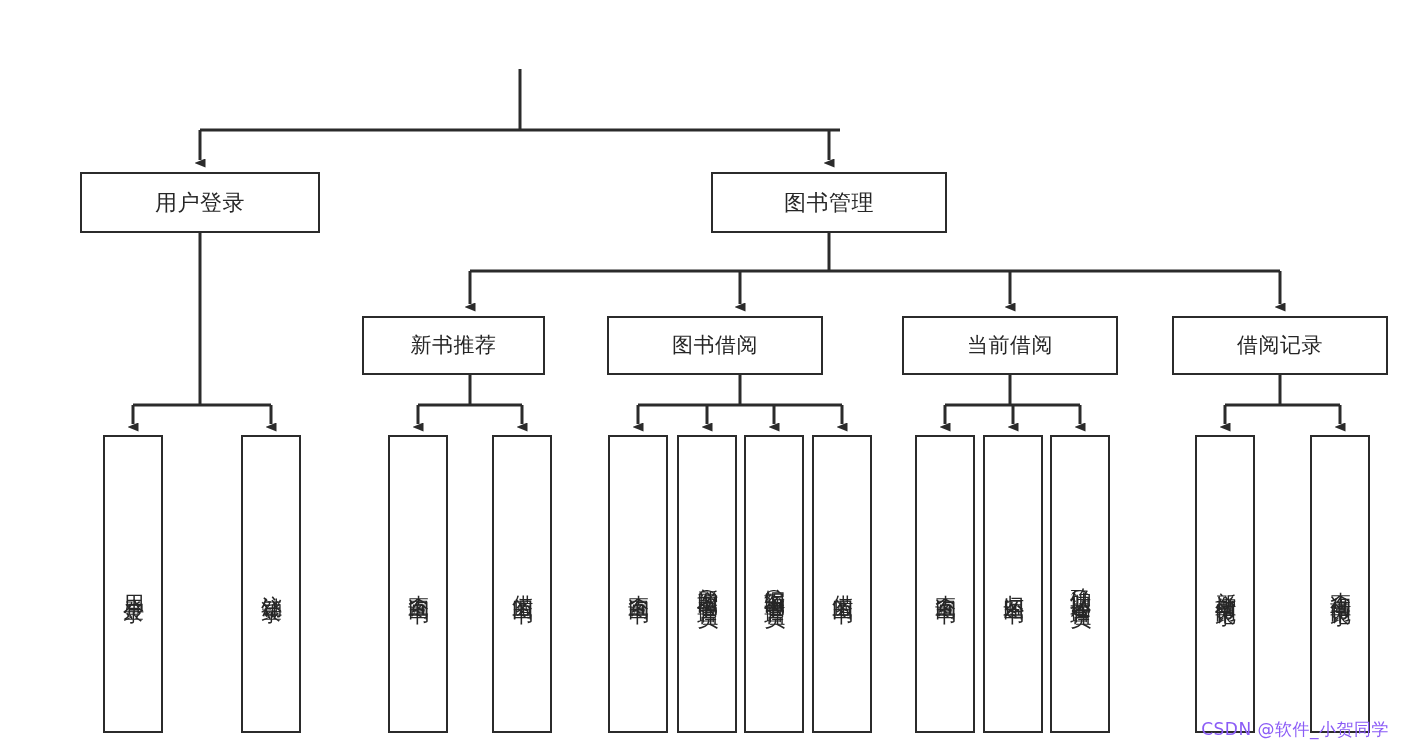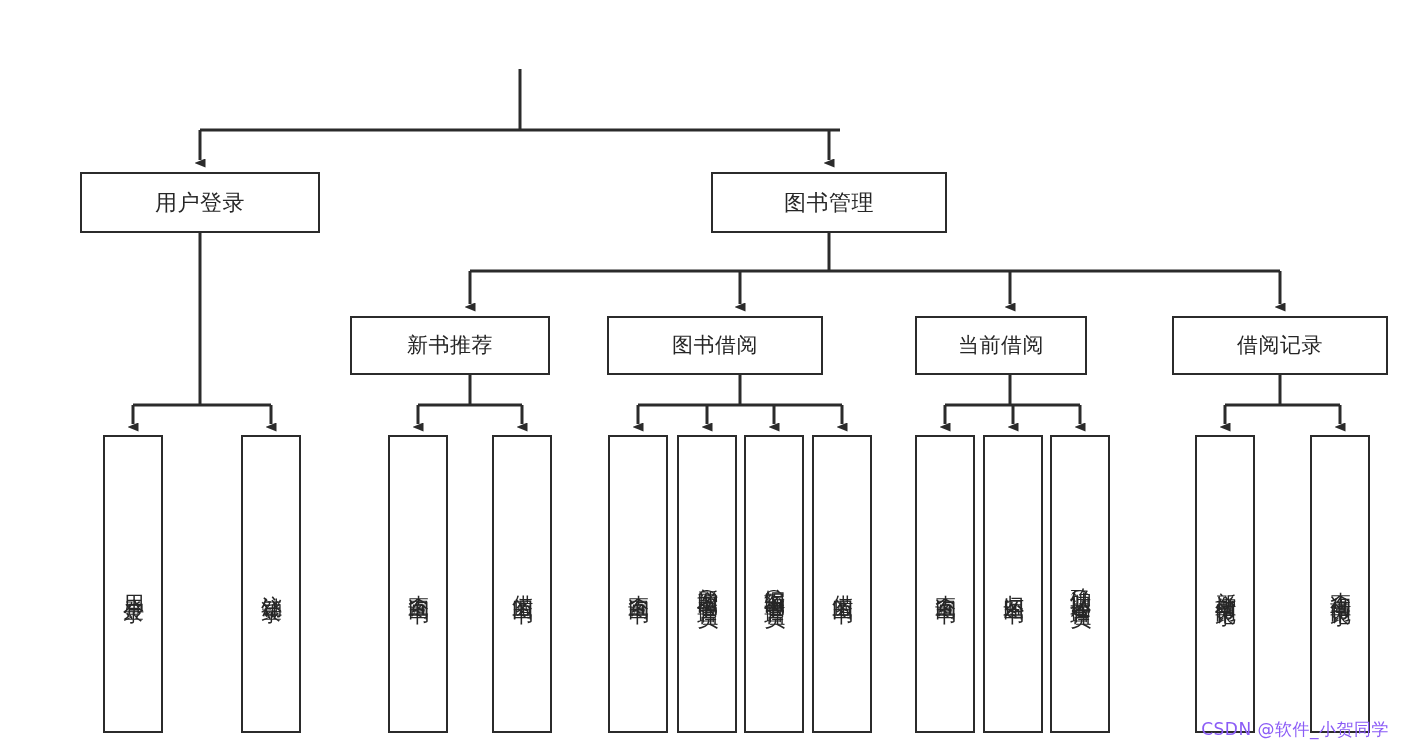--- a/index.html
+++ b/index.html
@@ -46,23 +46,23 @@
 
   
   .node.lvl2 { height: 61px; }
   .node.lvl2 .node-label { font-size: 22px; }
   .node.n-user-login  { left: 80px;  top: 172px; width: 240px; }
   .node.n-book-mgmt   { left: 711px; top: 172px; width: 236px; }
 
   
   .node.lvl3 { top: 316px; height: 59px; }
   .node.lvl3 .node-label { font-size: 21px; }
-  .node.n-newbook { left: 350px;  width: 200px; }
+  .node.n-newbook { left: 362px;  width: 183px; }
   .node.n-borrow  { left: 607px;  width: 216px; }
-  .node.n-current { left: 902px;  width: 172px; margin-left: 13px; }
+  .node.n-current { left: 902px;  width: 216px; }
   .node.n-record  { left: 1172px; width: 216px; }
 
   
   .node.leaf {
     top: 435px;
     height: 298px;
     width: 60px;
     border-width: 2.5px;
     align-items: center;
     justify-content: center;

